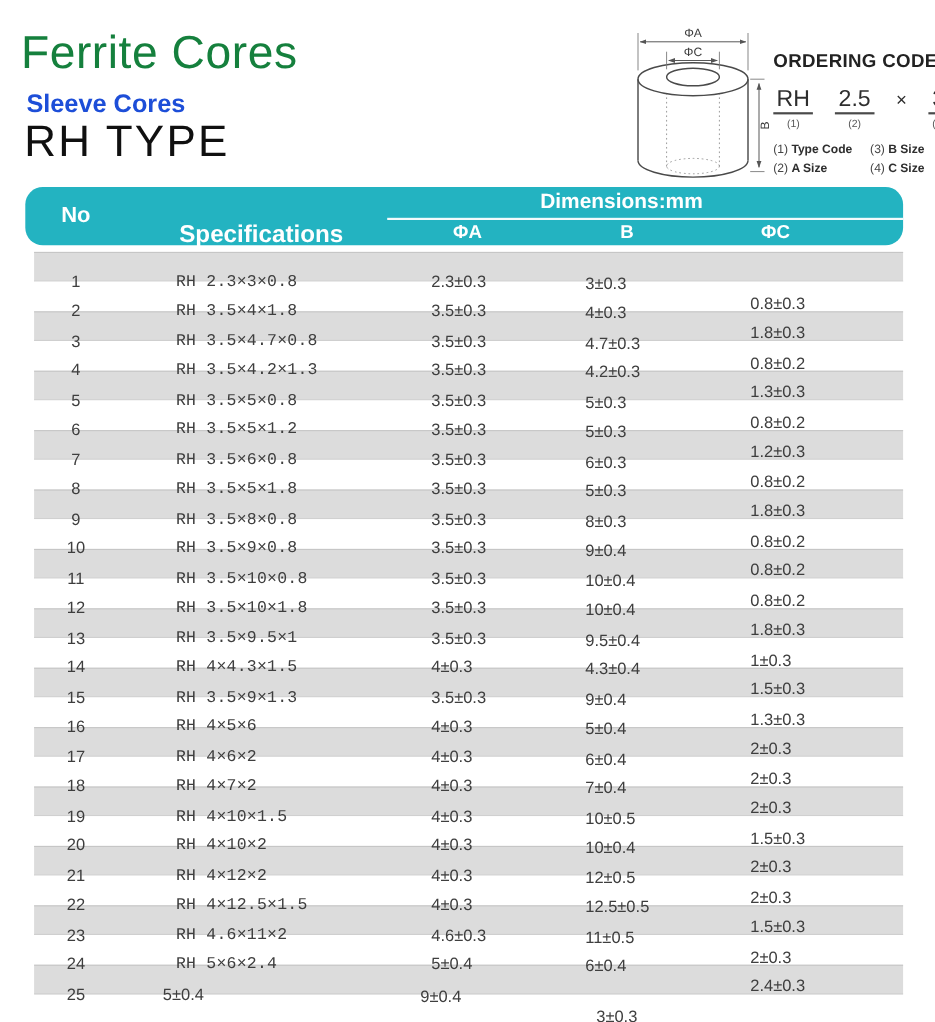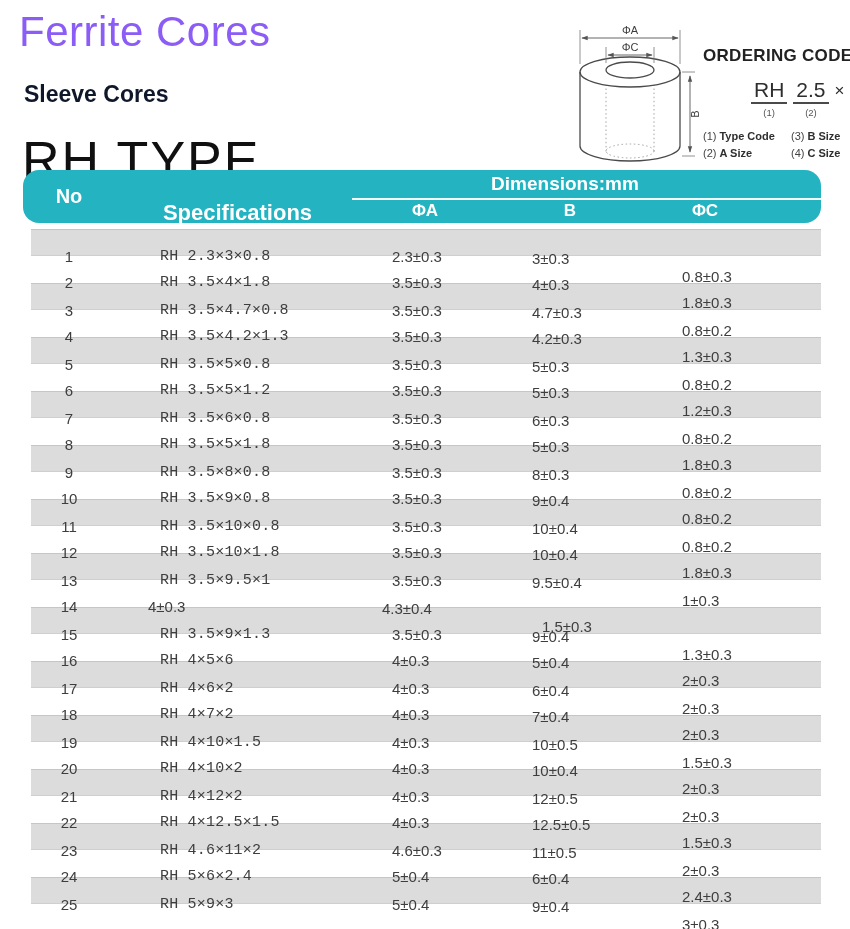--- a/index.html
+++ b/index.html
@@ -2,35 +2,35 @@
 <html><head>
 <meta charset="utf-8">
 <style>
   * { margin:0; padding:0; box-sizing:border-box; }
   html,body { background:#fff; }
   .page {
     position:relative; width:850px; height:929px; background:#ffffff;
     font-family:"Liberation Sans","DejaVu Sans",sans-serif; overflow:hidden;
   }
   
-  .title-main { position:absolute; left:19px; top:8px; font-size:42px; color:#8b5cf6; letter-spacing:.5px; font-weight:normal; }
-  .title-sub  { position:absolute; left:24px; top:81px; font-size:23px; color:#0f172a; font-weight:bold; }
-  .title-type { position:absolute; left:22px; top:107px; font-size:52px; color:#101010; letter-spacing:2px; font-weight:normal;margin-top:23px; }
+  .title-main { position:absolute; left:19px; top:24px; font-size:42px; color:#15803d; letter-spacing:.5px; font-weight:normal; }
+  .title-sub  { position:absolute; left:24px; top:81px; font-size:23px; color:#1d4ed8; font-weight:bold; }
+  .title-type { position:absolute; left:22px; top:107px; font-size:40px; color:#101010; letter-spacing:2px; font-weight:normal; }
   
   .diagram { position:absolute; left:562px; top:6px; width:140px; height:160px; }
   .diagram .solid { stroke:#4a4a4a; stroke-width:1.3; fill:none; }
   .diagram .fillw { stroke:#4a4a4a; stroke-width:1.3; fill:#ffffff; }
   .diagram .ext   { stroke:#777; stroke-width:0.8; }
   .diagram .dim   { stroke:#555; stroke-width:0.9; }
   .diagram .dot   { stroke:#9a9a9a; stroke-width:0.9; stroke-dasharray:1.5 2.6; fill:none; }
   .diagram text   { font-size:11px; fill:#3c3c3c; text-anchor:middle; font-family:inherit; }
   
   .ordering { position:absolute; left:703px; top:46px; width:145px; }
   .oc-title { font-size:17px; font-weight:bold; color:#222; letter-spacing:.3px; white-space:nowrap; }
-  .code-line { margin-top:13px; display:flex; align-items:flex-start; gap:6px;margin-left:48px; }
+  .code-line { margin-top:13px; display:flex; align-items:flex-start; gap:20px; }
   .code-part { display:flex; flex-direction:column; align-items:center; }
   .code-text { font-size:21px; color:#2e2e2e; border-bottom:2px solid #4a4a4a; padding:0 3px 1px; line-height:1.05; }
   .code-num  { font-size:9.5px; color:#555; margin-top:3px; }
   .code-sep  { font-size:17px; color:#2e2e2e; margin-top:2px; }
   .oc-legend { margin-top:12px; display:grid; grid-template-columns:88px auto; row-gap:5px; }
   .lg-item { display:flex; gap:3px; font-size:11px; font-weight:bold; color:#2f2f2f; white-space:nowrap; }
   .lg-num { color:#444; font-weight:normal; }
   
   .thead { position:absolute; left:23px; top:170px; width:798px; height:53px; border-radius:16px; }
   .thead span, .thead div { color:#ffffff; }
@@ -235,20 +235,21 @@
     </div>
       <div class="trow gray">
       <span class="c-no">13</span>
       <span class="c-spec">RH 3.5×9.5×1</span>
       <span class="c-a">3.5±0.3</span>
       <span class="c-b">9.5±0.4</span>
       <span class="c-c">1±0.3</span>
     </div>
       <div class="trow">
       <span class="c-no">14</span>
+      <span class="c-spec">RH 4×4.3×1.5</span>
       <span class="c-a">4±0.3</span>
       <span class="c-b">4.3±0.4</span>
       <span class="c-c">1.5±0.3</span>
     </div>
       <div class="trow gray">
       <span class="c-no">15</span>
       <span class="c-spec">RH 3.5×9×1.3</span>
       <span class="c-a">3.5±0.3</span>
       <span class="c-b">9±0.4</span>
       <span class="c-c">1.3±0.3</span>
@@ -311,20 +312,19 @@
     </div>
       <div class="trow">
       <span class="c-no">24</span>
       <span class="c-spec">RH 5×6×2.4</span>
       <span class="c-a">5±0.4</span>
       <span class="c-b">6±0.4</span>
       <span class="c-c">2.4±0.3</span>
     </div>
       <div class="trow gray">
       <span class="c-no">25</span>
-      <span class="c-spec">RH 5×9×3</span>
       <span class="c-a">5±0.4</span>
       <span class="c-b">9±0.4</span>
       <span class="c-c">3±0.3</span>
     </div>
     </div>
 
 </div>
 
 </body></html>

